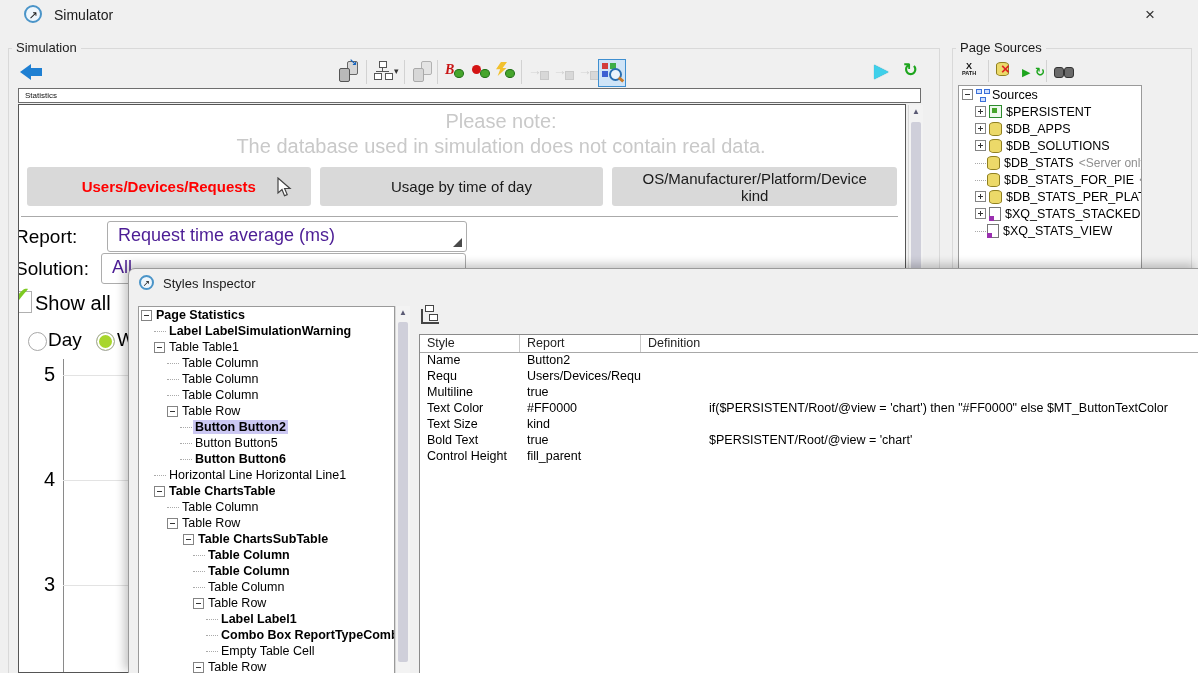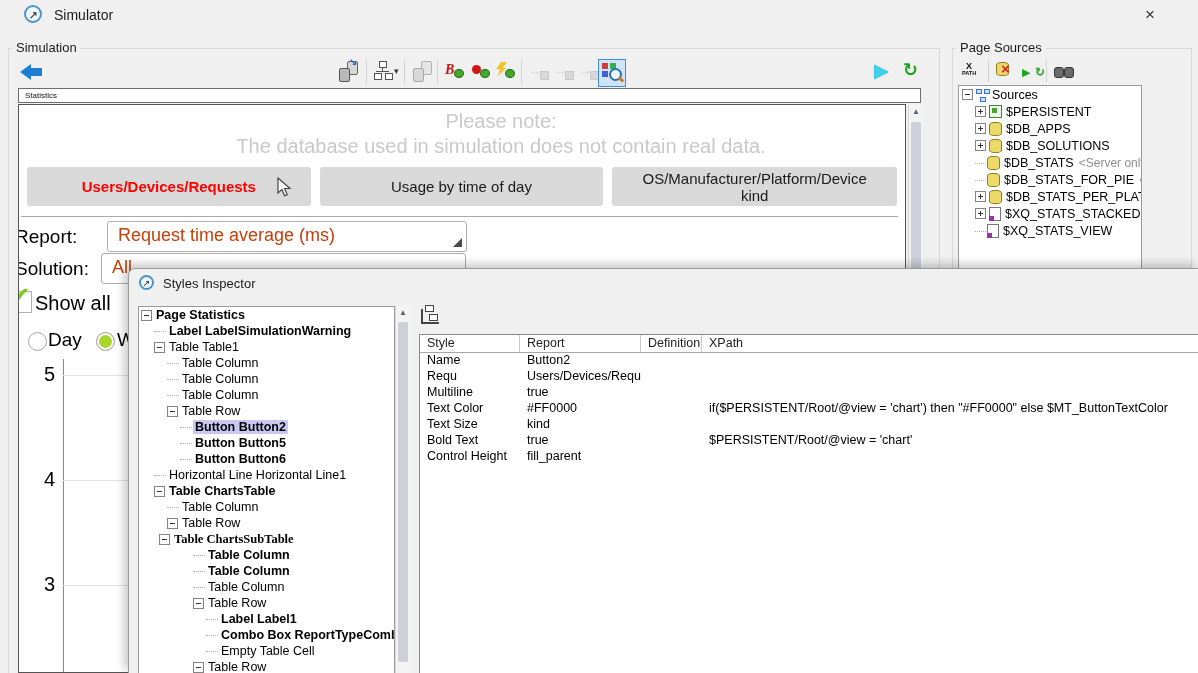--- a/index.html
+++ b/index.html
@@ -45,21 +45,21 @@
   .tabstrip{left:18px;top:88px;width:903px;height:15px;background:#fff;border:1px solid #6e6e6e;box-sizing:border-box;}
   .tablabel{position:absolute;left:6px;top:2px;font-size:8px;font-weight:normal;color:#111;}
   .statspanel{left:18px;top:104px;width:888px;height:569px;background:#fff;border:1px solid #555;box-sizing:border-box;overflow:hidden;}
   .note{position:absolute;left:82px;top:4px;width:800px;text-align:center;color:#c9c9c9;font-size:20px;line-height:25px;}
   .btnrow{position:absolute;left:8px;top:62px;width:870px;display:flex;gap:9px;}
   .simbtn{height:39px;background:#d9d9d9;border-radius:3px;font-size:15px;display:flex;align-items:center;
           justify-content:center;text-align:center;line-height:17px;color:#1a1a1a;}
   .hline{position:absolute;left:2px;top:111px;width:877px;height:1px;background:#aaa;}
   .fldlabel{position:absolute;font-size:19px;color:#000;}
   .combo{position:absolute;background:#fff;border:1px solid #adadad;border-radius:3px;box-sizing:border-box;}
-  .combo-txt{position:absolute;left:10px;top:3px;font-size:18px;color:#c2410c;white-space:nowrap;}
+  .combo-txt{position:absolute;left:10px;top:3px;font-size:18px;color:#4c1d95;white-space:nowrap;}
   .combo-tri{position:absolute;right:4px;bottom:4px;width:0;height:0;border-bottom:9px solid #4a4a4a;border-left:9px solid transparent;}
   .chk{position:absolute;left:-110px;width:22px;height:22px;border:1px solid #b0b0b0;background:#fff;box-sizing:border-box;}
   .chkmark{position:absolute;color:#7dca22;font-size:26px;font-weight:bold;}
   .biglabel{position:absolute;font-size:20px;color:#000;white-space:nowrap;}
   .radio{position:absolute;width:19px;height:19px;border:1px solid #a8a8a8;border-radius:50%;background:#fff;box-sizing:border-box;}
   .radio.on{background:#a8d62c;box-shadow:inset 0 0 0 2px #fff;}
   .axis{position:absolute;background:#8a8a8a;}
   .gline{position:absolute;height:1px;background:#e3e3e3;}
   .ylab{position:absolute;font-size:20px;color:#000;width:24px;text-align:right;}
   
@@ -349,21 +349,21 @@
         <div class="itrow" style="padding-left: 28px;">
           <span class="eb" style="margin-right: 2px;"></span>
           <span class="lbl">Table Row</span>
         </div>
         <div class="itrow" style="padding-left: 41px;">
           <span class="stub" style="width: 12px;"></span>
           <span class="lbl sel" style="font-weight: bold;">Button Button2</span>
         </div>
         <div class="itrow" style="padding-left: 41px;">
           <span class="stub" style="width: 12px;"></span>
-          <span class="lbl" style="font-weight: bold;">Button Button5</span>
+          <span class="lbl" style="font-weight: normal;">Button Button5</span>
         </div>
         <div class="itrow" style="padding-left: 41px;">
           <span class="stub" style="width: 12px;"></span>
           <span class="lbl" style="font-weight: bold;">Button Button6</span>
         </div>
         <div class="itrow" style="padding-left: 15px;">
           <span class="stub" style="width: 12px;"></span>
           <span class="lbl">Horizontal Line Horizontal Line1</span>
         </div>
         <div class="itrow" style="padding-left: 15px;">
@@ -371,21 +371,21 @@
           <span class="lbl" style="font-weight: bold;">Table ChartsTable</span>
         </div>
         <div class="itrow" style="padding-left: 28px;">
           <span class="stub" style="width: 12px;"></span>
           <span class="lbl">Table Column</span>
         </div>
         <div class="itrow" style="padding-left: 28px;">
           <span class="eb" style="margin-right: 2px;"></span>
           <span class="lbl">Table Row</span>
         </div>
-        <div class="itrow" style="padding-left: 20px; font-family: Liberation Serif, serif;">
+        <div class="itrow" style="padding-left: 44px;">
           <span class="eb" style="margin-right: 2px;"></span>
           <span class="lbl" style="font-weight: bold;">Table ChartsSubTable</span>
         </div>
         <div class="itrow" style="padding-left: 54px;">
           <span class="stub" style="width: 12px;"></span>
           <span class="lbl" style="font-weight: bold;">Table Column</span>
         </div>
         <div class="itrow" style="padding-left: 54px;">
           <span class="stub" style="width: 12px;"></span>
           <span class="lbl" style="font-weight: bold;">Table Column</span>
@@ -423,21 +423,20 @@
     <div class="abs tvicon">
       <i style="left:2px;top:-4px;"></i>
       <i style="left:6px;top:5px;"></i>
     </div>
 
     <div class="abs proptable">
       <div class="thead" id="ptable-head">
           <span>Style</span>
           <span>Report</span>
           <span>Definition</span>
-          <span>XPath</span>
         </div>
       <div id="ptable-body">
           <div class="prow">
             <span>Name</span>
             <span>Button2</span>
             <span></span>
             <span></span>
           </div>
           <div class="prow">
             <span>Requ</span>

